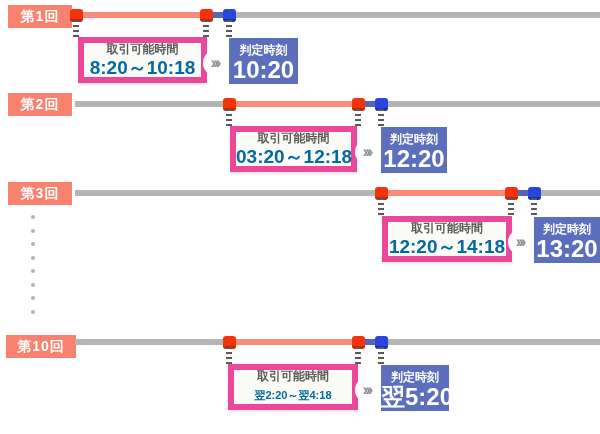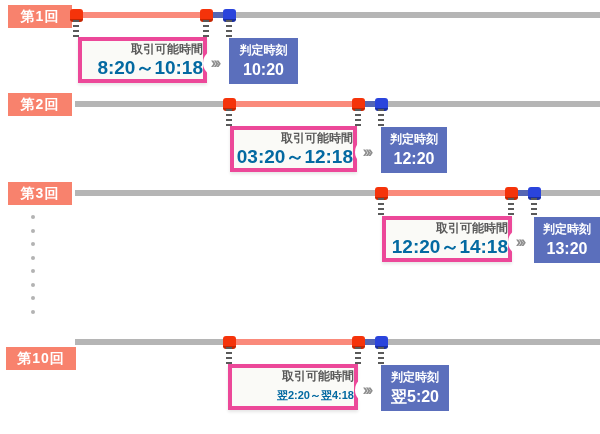--- a/index.html
+++ b/index.html
@@ -25,36 +25,36 @@
   .marker.blue{background:#2A44DC;border-bottom:3px solid #1B2F9E;}
 
   
   .connector{
     position:absolute;width:6px;
     background:repeating-linear-gradient(180deg,#5A5A5A 0 2px,#ffffff 2px 5px);
   }
 
   
   .trade-box{
-    position:absolute;background:#FAFAF7;border:4px solid #ec4899;
+    position:absolute;background:#FAFAF7;border:6px solid #ec4899;
     box-sizing:border-box;text-align:center;
     box-shadow:0 2px 3px rgba(0,0,0,0.10);
-    display:flex;flex-direction:column;justify-content:center;align-items:flex-end;
+    display:flex;flex-direction:column;justify-content:center;
   }
   .trade-title{font-size:12px;font-weight:bold;color:#5A5A5A;line-height:16px;white-space:nowrap;}
   .trade-time{font-size:19px;font-weight:bold;color:#0369a1;line-height:22px;white-space:nowrap;}
   .trade-time.small{font-size:11px;}
 
   
   .judge-box{
     position:absolute;background:#5B6FBC;color:#ffffff;
     text-align:center;display:flex;flex-direction:column;justify-content:center;
   }
   .judge-title{font-size:12px;font-weight:bold;line-height:16px;white-space:nowrap;}
-  .judge-time{font-size:16px;font-weight:bold;line-height:23px;white-space:nowrap;}
+  .judge-time{font-size:24px;font-weight:bold;line-height:23px;white-space:nowrap;}
 
   
   .chevron{
     position:absolute;width:26px;height:26px;background:#ffffff;border-radius:13px;
     color:#8F8F8F;font-size:17px;font-weight:bold;letter-spacing:-3px;
     line-height:25px;text-align:center;text-indent:-3px;z-index:5;
   }
 
   
   .vdot{
@@ -159,21 +159,21 @@
     <div class="vdot" style="left:27px;top:225px;"></div>
     <div class="vdot" style="left:27px;top:238px;"></div>
     <div class="vdot" style="left:27px;top:252px;"></div>
     <div class="vdot" style="left:27px;top:265px;"></div>
     <div class="vdot" style="left:27px;top:279px;"></div>
     <div class="vdot" style="left:27px;top:292px;"></div>
     <div class="vdot" style="left:27px;top:306px;"></div>
   </div>
 
   <div>
-    <div class="round-label" style="left:6px;top:347px;width:70px;">第10回</div>
+    <div class="round-label" style="left:6px;top:335px;width:70px;">第10回</div>
 
     <div class="seg gray" style="left:75px;top:339px;width:154px;"></div>
     <div class="seg salmon" style="left:229px;top:339px;width:129px;"></div>
     <div class="seg blueline" style="left:358px;top:339px;width:23px;"></div>
     <div class="seg gray" style="left:381px;top:339px;width:219px;"></div>
 
     <div class="marker red" style="left:223px;top:336px;"></div>
     <div class="marker red" style="left:352px;top:336px;"></div>
     <div class="marker blue" style="left:375px;top:336px;"></div>
 

